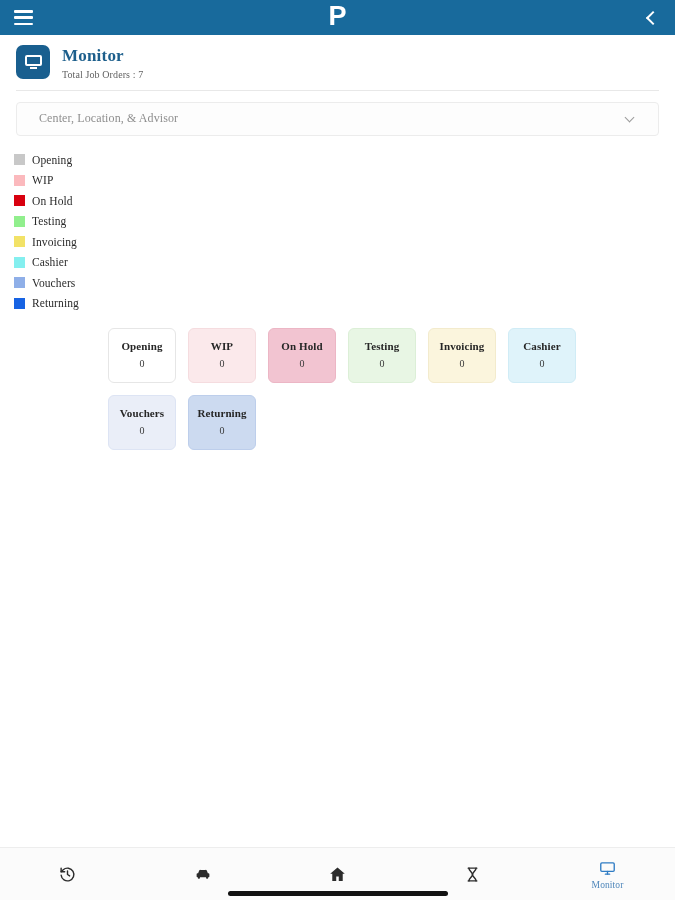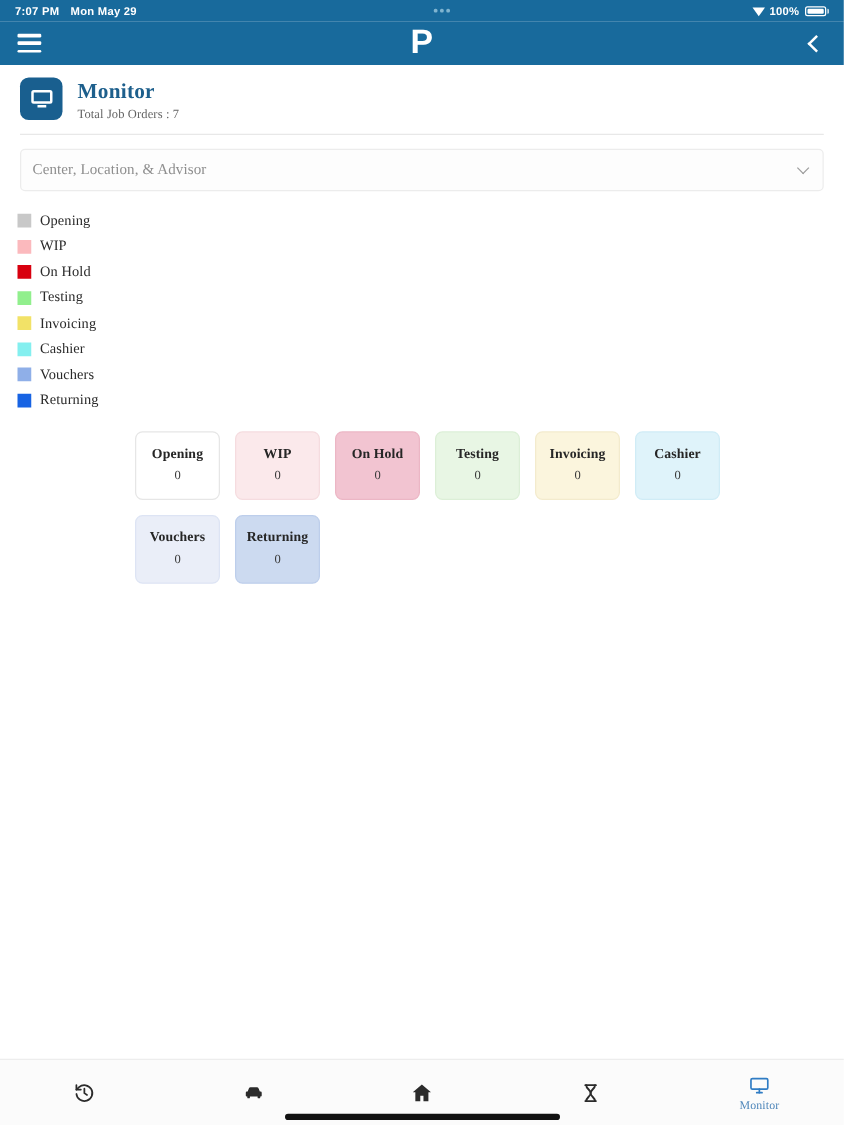--- a/index.html
+++ b/index.html
@@ -233,21 +233,21 @@
   
   .select-wrap {
     margin: 11px 16px 0 16px;
     height: 34px;
     border: 1px solid #ececec;
     border-radius: 4px;
     background: #fdfdfd;
     display: flex;
     align-items: center;
     justify-content: space-between;
-    padding: 0 9px;
+    padding: 0 22px;
     box-sizing: border-box;
     cursor: pointer;
   }
   .select-placeholder {
     color: #8e8e8e;
     font-size: 12px;
     letter-spacing: 0.1px;
   }
   .chevron-down {
     width: 11px;
@@ -366,43 +366,20 @@
     height: 5px;
     border-radius: 3px;
     background: #111111;
   }
 </style>
 </head>
 <body>
 
 <div class="app">
 
-  <div class="statusbar">
-    <div class="status-left">
-      <span>7:07 PM</span>
-      <span>Mon May 29</span>
-    </div>
-    <div class="status-center">
-      <span class="status-dots">
-          <i></i>
-          <i></i>
-          <i></i>
-        </span>
-    </div>
-    <div class="status-right">
-      <span class="wifi-glyph"></span>
-      <span>100%</span>
-      <span class="battery">
-        <span class="battery-body">
-            <span class="battery-fill" style="width:100%"></span>
-          </span>
-        <span class="battery-cap"></span>
-      </span>
-    </div>
-  </div>
 
   <div class="appbar">
     <div class="hamburger">
       <span></span>
         <span></span>
         <span></span>
     </div>
     <div class="brand-logo">P</div>
     <div class="back-chevron"></div>
   </div>

